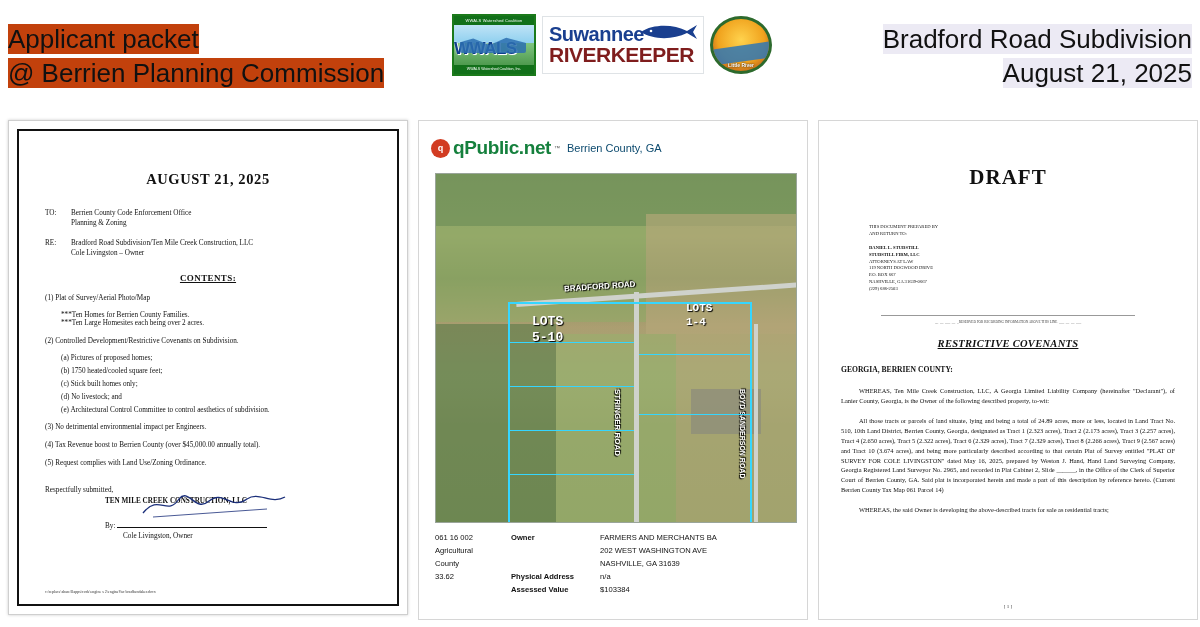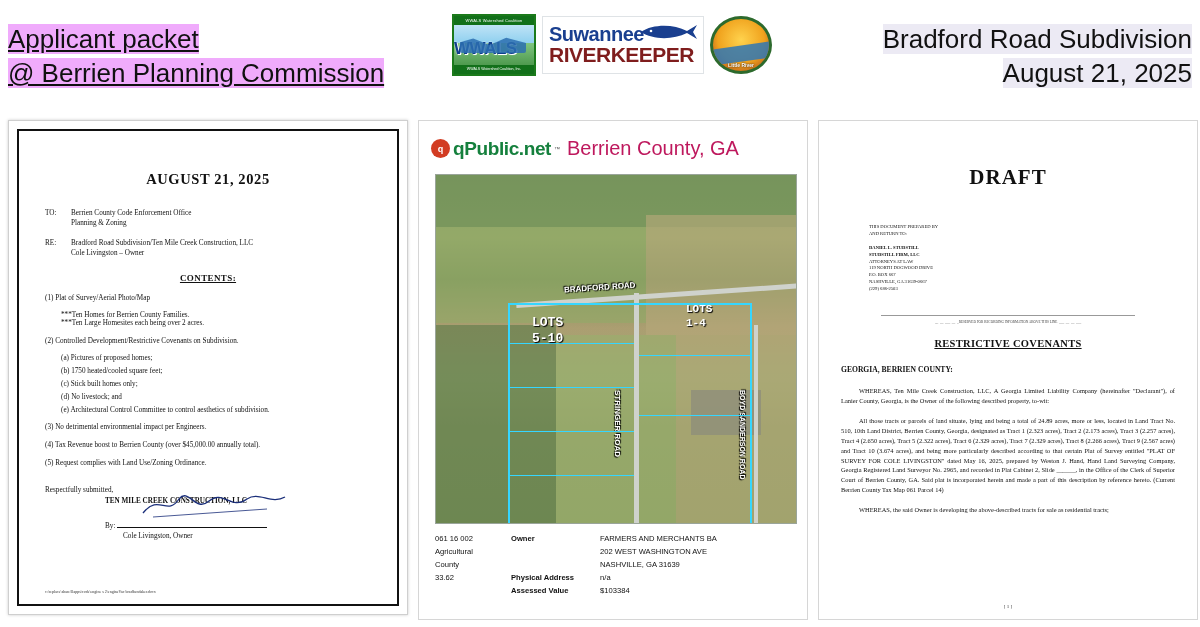--- a/index.html
+++ b/index.html
@@ -9,21 +9,21 @@
     font-family:"Liberation Sans", sans-serif;
     position:relative;
   }
   .slide{position:absolute;inset:0;}
 
   
   .hdr-left{
     position:absolute;left:8px;top:22px;width:420px;
     font-size:26px;line-height:1.32;color:#111;
   }
-  .hdr-left span{background:#f0abfc;text-decoration:underline;}
+  .hdr-left span{background:#c2410c;}
   .hdr-right{
     position:absolute;right:8px;top:22px;width:440px;text-align:right;
     font-size:26px;line-height:1.32;color:#111;
   }
   .hdr-right span{background:#eceaf4;}
 
   
   .logos{position:absolute;left:452px;top:14px;height:62px;display:flex;align-items:center;gap:6px;}
   .wwals{
     width:80px;height:58px;border:2px solid #1b7a1b;background:#fff;
@@ -90,21 +90,21 @@
     background:#fff;border:1px solid #d6d6d6;box-sizing:border-box;
   }
   .qp-head{display:flex;align-items:center;gap:7px;padding:16px 0 10px 12px;}
   .qp-logo{display:flex;align-items:center;gap:3px;}
   .qp-mark{
     width:19px;height:19px;border-radius:50%;background:#d23c22;color:#fff;
     font-size:9px;font-weight:bold;display:flex;align-items:center;justify-content:center;
   }
   .qp-name{font-size:19px;font-weight:bold;color:#15803d;letter-spacing:-.4px;}
   .qp-tm{font-size:6px;vertical-align:super;color:#555;}
-  .qp-county{font-size:20px;color:#be185d;}
+  .qp-county{font-size:11px;color:#0c4a6e;}
   .map{
     position:relative;margin:4px 10px 0 16px;height:348px;
     border:1px solid #9aa59a;overflow:hidden;
     background:
       linear-gradient(105deg, rgba(0,0,0,.06) 0 100%),
       linear-gradient(#8ca86a 0%, #9db36f 18%, #7d9a5c 30%, #b6a878 44%, #a8b57a 58%, #9aa86c 72%, #8fa463 100%);
   }
   .fieldpatch{position:absolute;opacity:.65;}
   .road{position:absolute;background:#cfd2cc;}
   .maplabel{
@@ -126,21 +126,21 @@
   .draft{
     position:absolute;left:818px;top:120px;width:380px;height:500px;
     background:#fff;border:1px solid #d6d6d6;box-sizing:border-box;padding:18px 22px;
     font-family:"Liberation Serif", serif;color:#111;
   }
   .draft-word{font-size:21px;font-weight:bold;text-align:center;letter-spacing:1px;margin:26px 0 34px;}
   .prep{font-size:4.6px;line-height:1.5;margin-left:28px;}
   .prep .b{font-weight:bold;}
   .rule{border-top:1px solid #999;margin:22px 40px 4px 40px;}
   .rule-cap{font-size:3.4px;text-align:center;color:#444;margin-bottom:14px;}
-  .rc-title{text-align:center;font-size:10.5px;font-weight:bold;text-decoration:underline;margin:6px 0 16px;letter-spacing:.3px;}
+  .rc-title{text-align:center;font-size:10.5px;font-weight:bold;text-decoration:underline;margin:6px 0 16px;letter-spacing:.3px;font-style:italic;}
   .rc-state{font-size:7.6px;font-weight:bold;margin-bottom:12px;}
   .para{font-size:6.4px;line-height:1.55;text-align:justify;margin-bottom:10px;text-indent:18px;}
   .pgnum{position:absolute;left:0;right:0;bottom:10px;text-align:center;font-size:5px;color:#333;}
 </style>
 </head>
 <body>
 
 <div class="slide">
 
   <div class="hdr-left">

